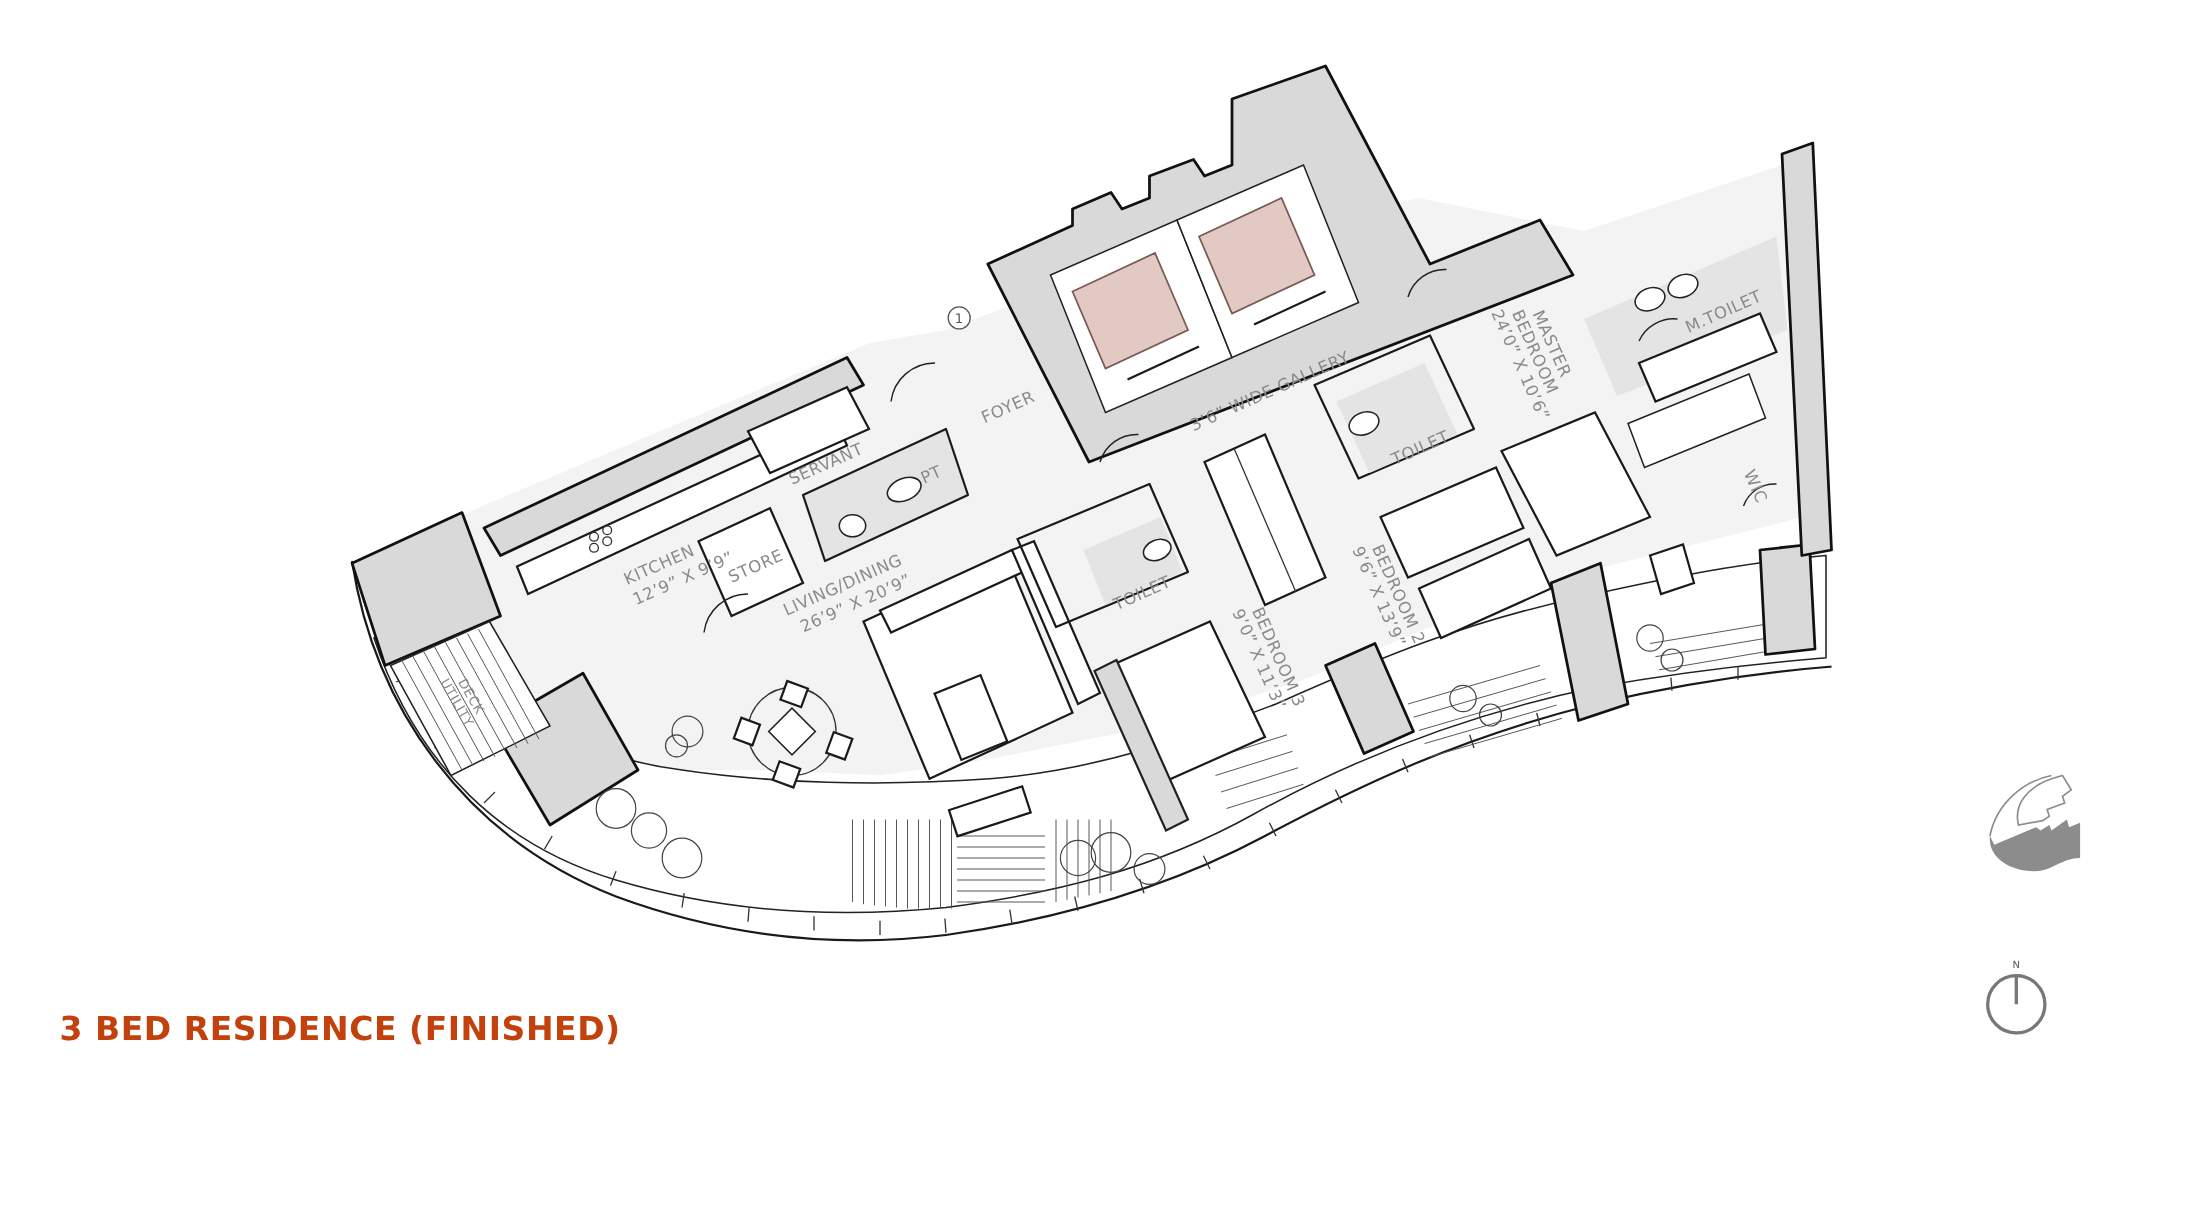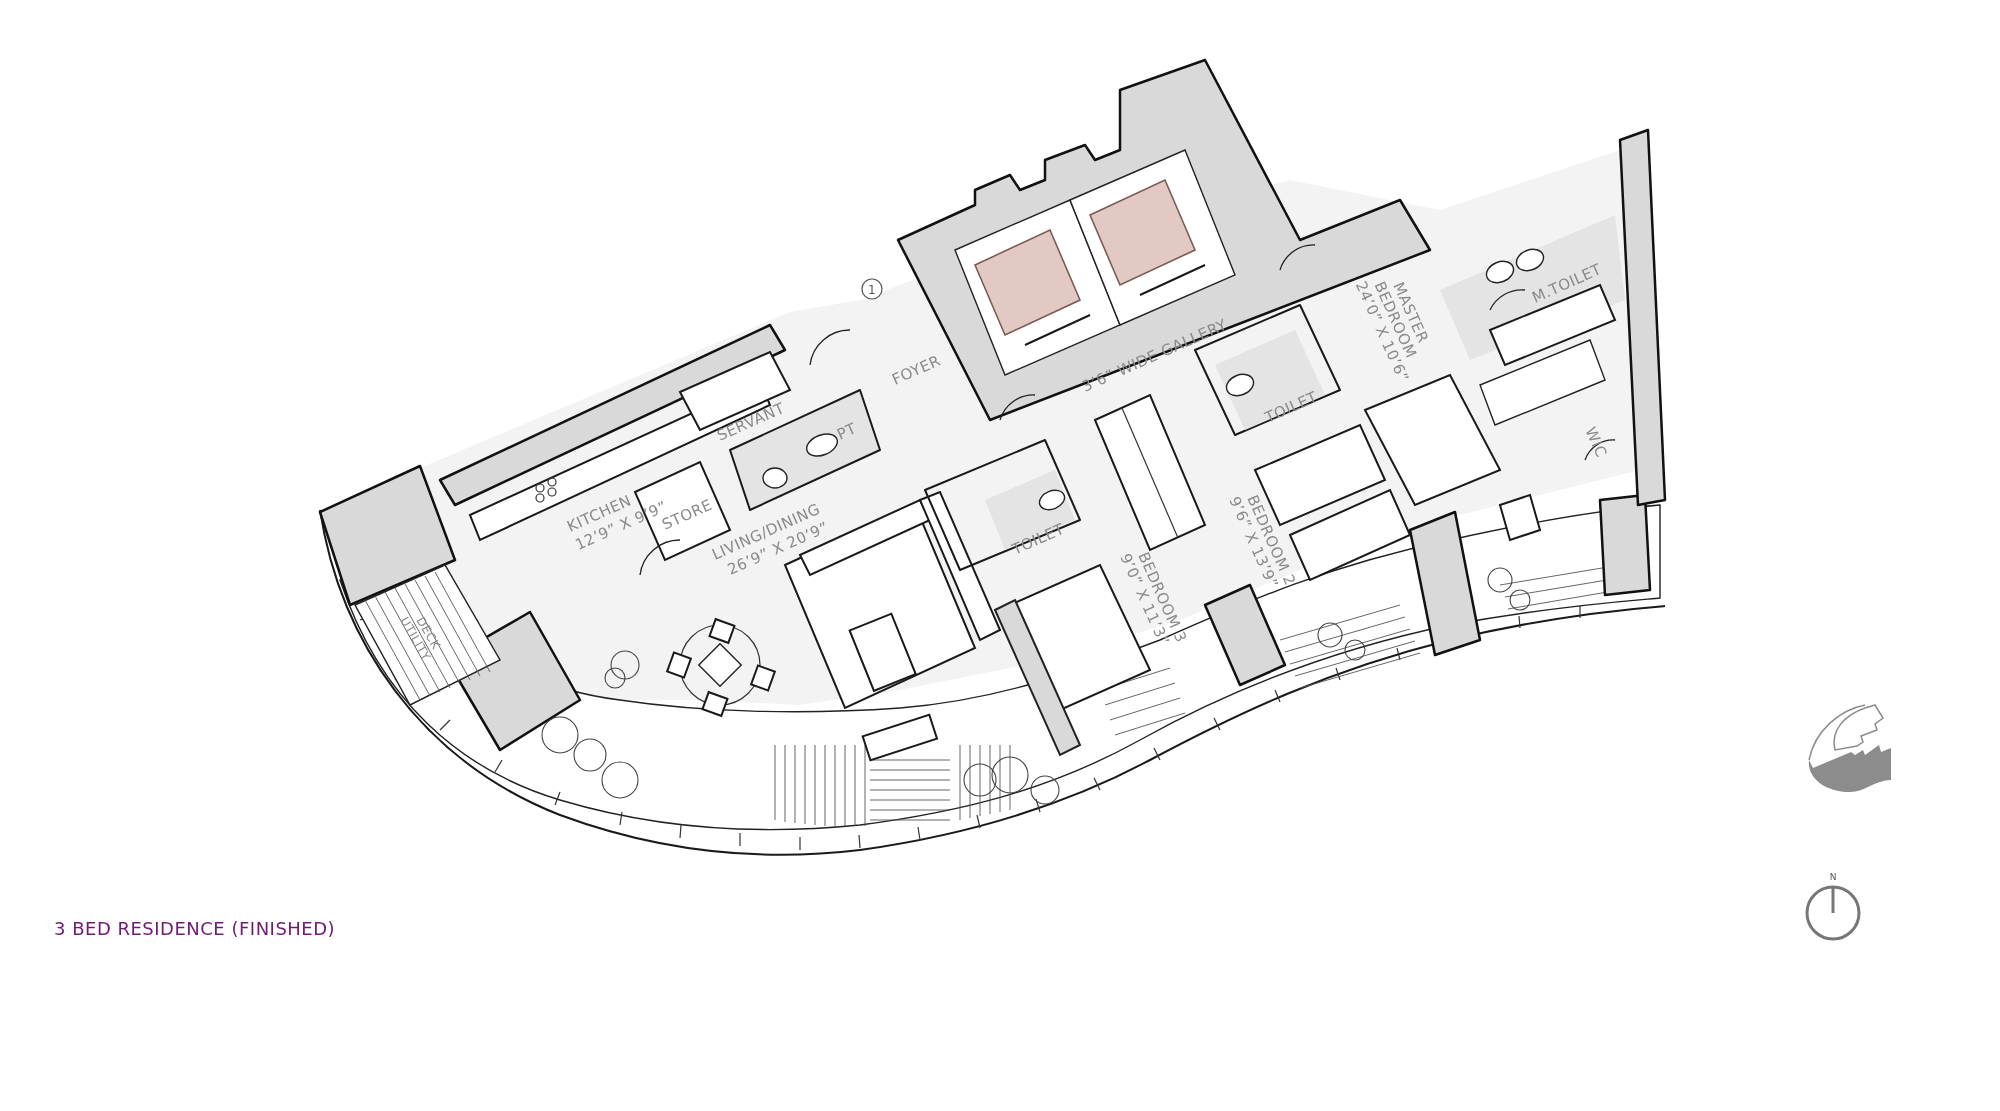--- a/index.html
+++ b/index.html
@@ -12,21 +12,21 @@
   .line { fill: none; stroke: #1a1a1a; stroke-width: 2; stroke-linejoin: round; }
   .line-thin { fill: none; stroke: #333; stroke-width: 1.2; }
   .furn { fill: #ffffff; stroke: #1a1a1a; stroke-width: 2; }
   .furn-thin { fill: #ffffff; stroke: #222; stroke-width: 1.4; }
   .lift-car { fill: #e2c9c3; stroke: #7a5a54; stroke-width: 1.6; }
   .deck { fill: none; stroke: #555; stroke-width: 0.9; }
   .door { fill: none; stroke: #222; stroke-width: 1.3; }
   .plant { fill: none; stroke: #444; stroke-width: 1.1; }
   .room-label { font-family: "DejaVu Sans", sans-serif; font-size: 15px; fill: #8a8a8a; letter-spacing: 0.5px; }
   .room-dim { font-family: "DejaVu Sans", sans-serif; font-size: 15px; fill: #8a8a8a; letter-spacing: 0.5px; }
-  .title { position: absolute; left: 54px; top: 918px; font-family: "DejaVu Sans", sans-serif; font-size: 18px; color: #701a75; letter-spacing: 0.5px; }
+  .title { position: absolute; left: 54px; top: 918px; font-family: "DejaVu Sans", sans-serif; font-size: 30px; color: #c2410c; letter-spacing: 0.5px; font-weight: bold; }
   .key-plan { position: absolute; left: 1805px; top: 700px; width: 90px; height: 95px; }
   .compass { position: absolute; left: 1800px; top: 870px; width: 66px; height: 80px; }
   .compass-n { font-family: "DejaVu Sans", sans-serif; font-size: 9px; fill: #555; }
 </style>
 </head>
 <body>
 
 <svg id="plan" viewBox="0 0 2000 1111" xmlns="http://www.w3.org/2000/svg">
 
   <g>

